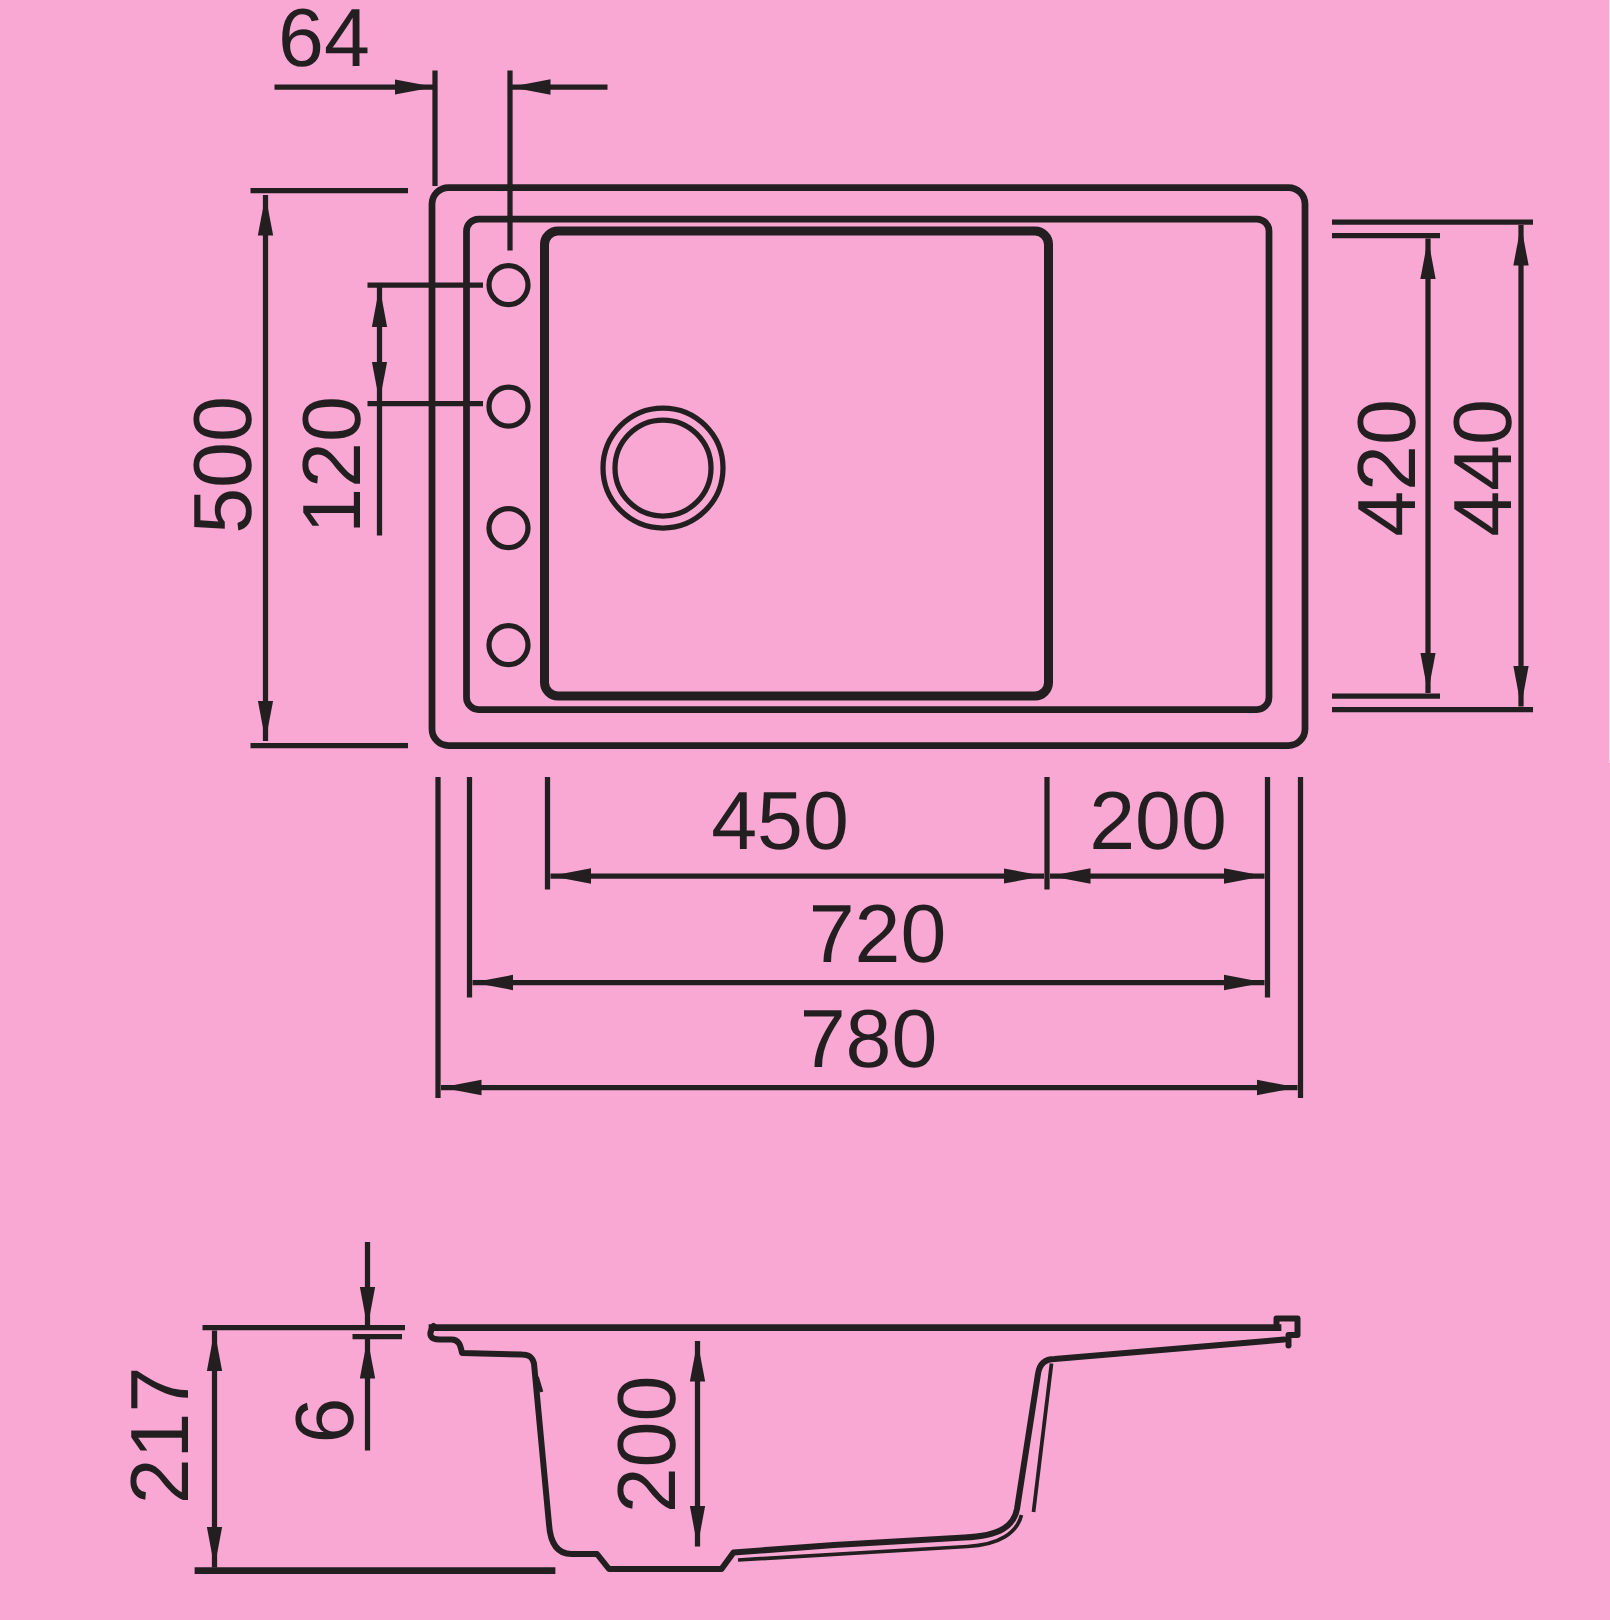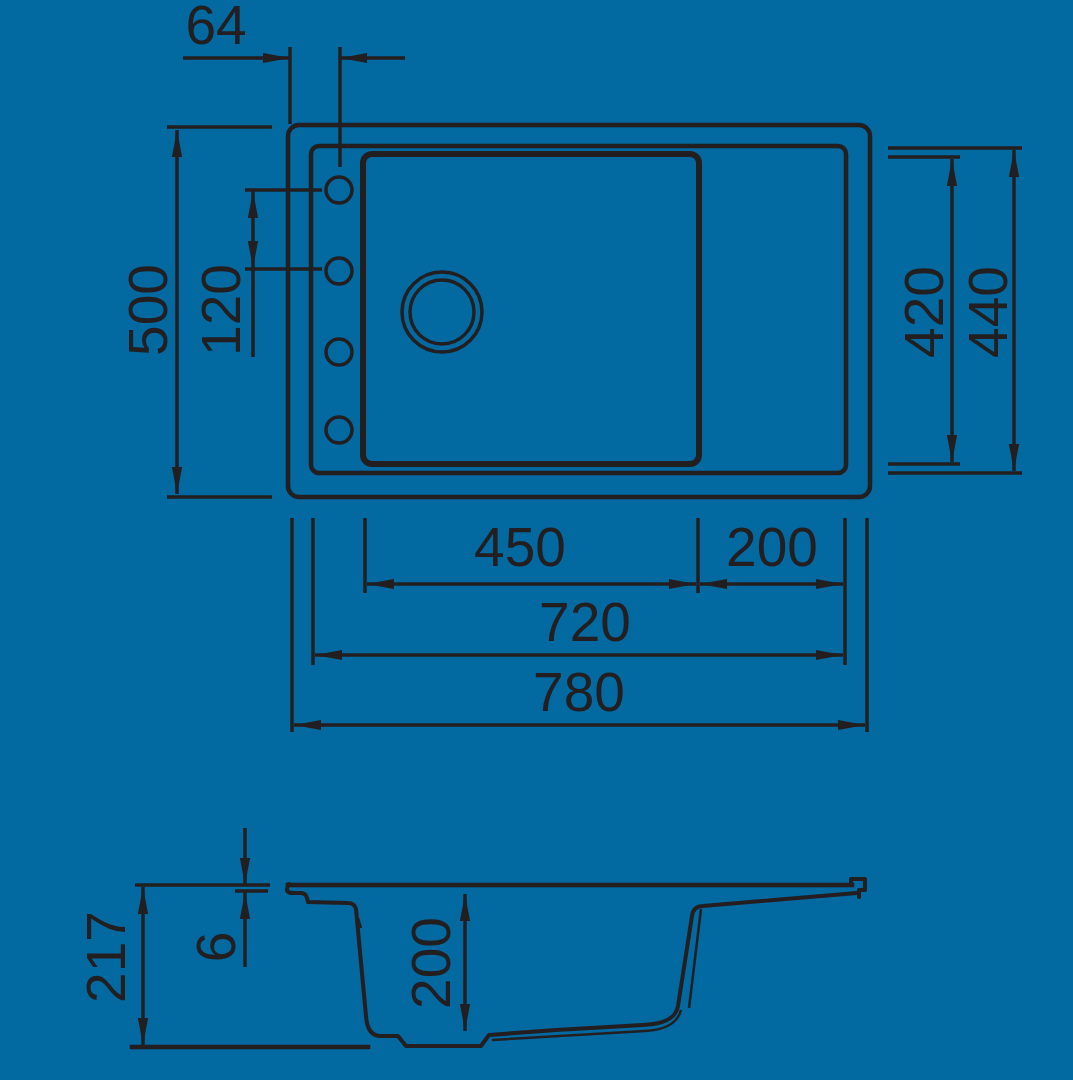--- a/index.html
+++ b/index.html
@@ -1,16 +1,16 @@
 <!DOCTYPE html>
 <html><head>
 <meta charset="utf-8">
 <style>
   html,body{margin:0;padding:0;background:#ffffff;}
-  .stage{position:relative;width:1073px;height:1080px;background:#0369a1;overflow:hidden;text-decoration:underline;}
+  .stage{position:relative;width:1073px;height:1080px;background:#f9a8d4;overflow:hidden;text-decoration:underline;}
   svg{display:block;}
   .ln{stroke:#231f20;fill:none;stroke-width:4.5;stroke-linecap:square;}
   .basin{stroke-width:6;}
   .hole{stroke-width:3.5;}
   .drain{stroke-width:3.5;}
   .dim{stroke:#231f20;fill:none;stroke-width:3.5;stroke-linecap:butt;}
   .ext{stroke:#231f20;fill:none;stroke-width:3.5;stroke-linecap:butt;}
   .prof{stroke:#231f20;fill:none;stroke-width:4;stroke-linejoin:round;stroke-linecap:round;}
   .thin{stroke:#231f20;fill:none;stroke-width:2.5;}
   text{font-family:"Liberation Sans","DejaVu Sans",sans-serif;font-size:55px;fill:#231f20;}

